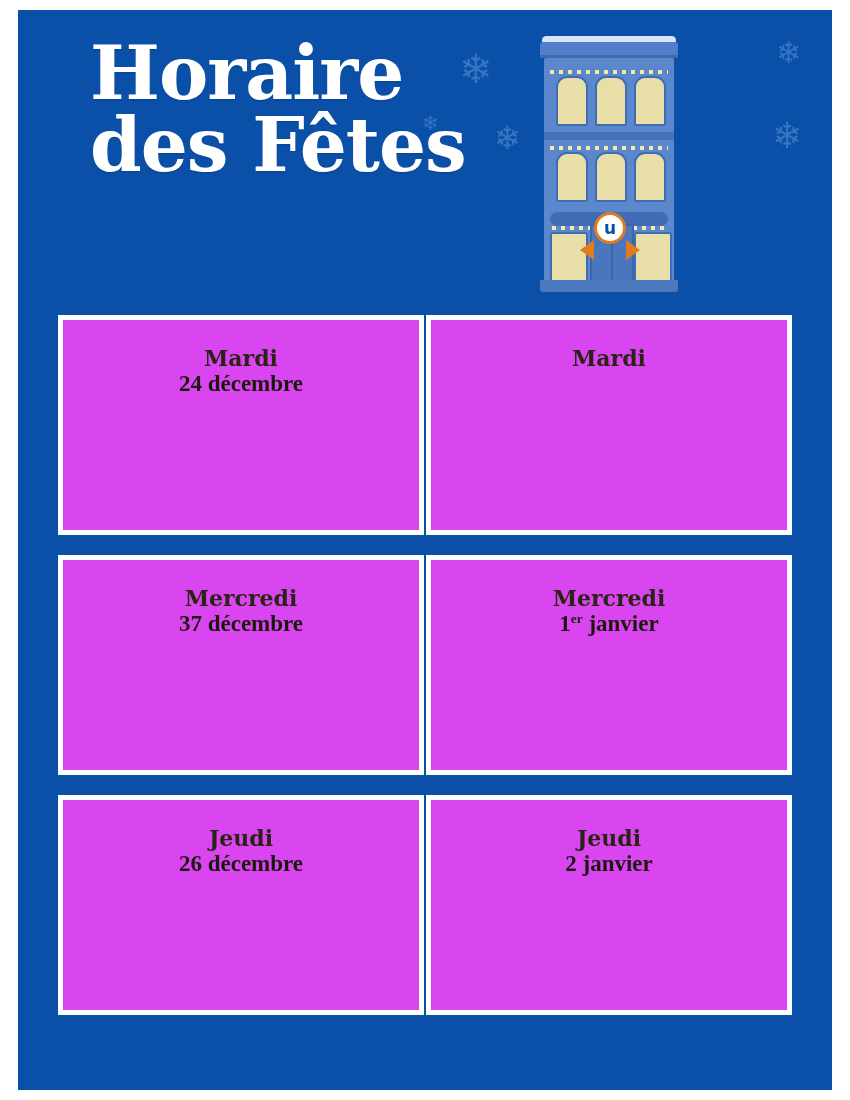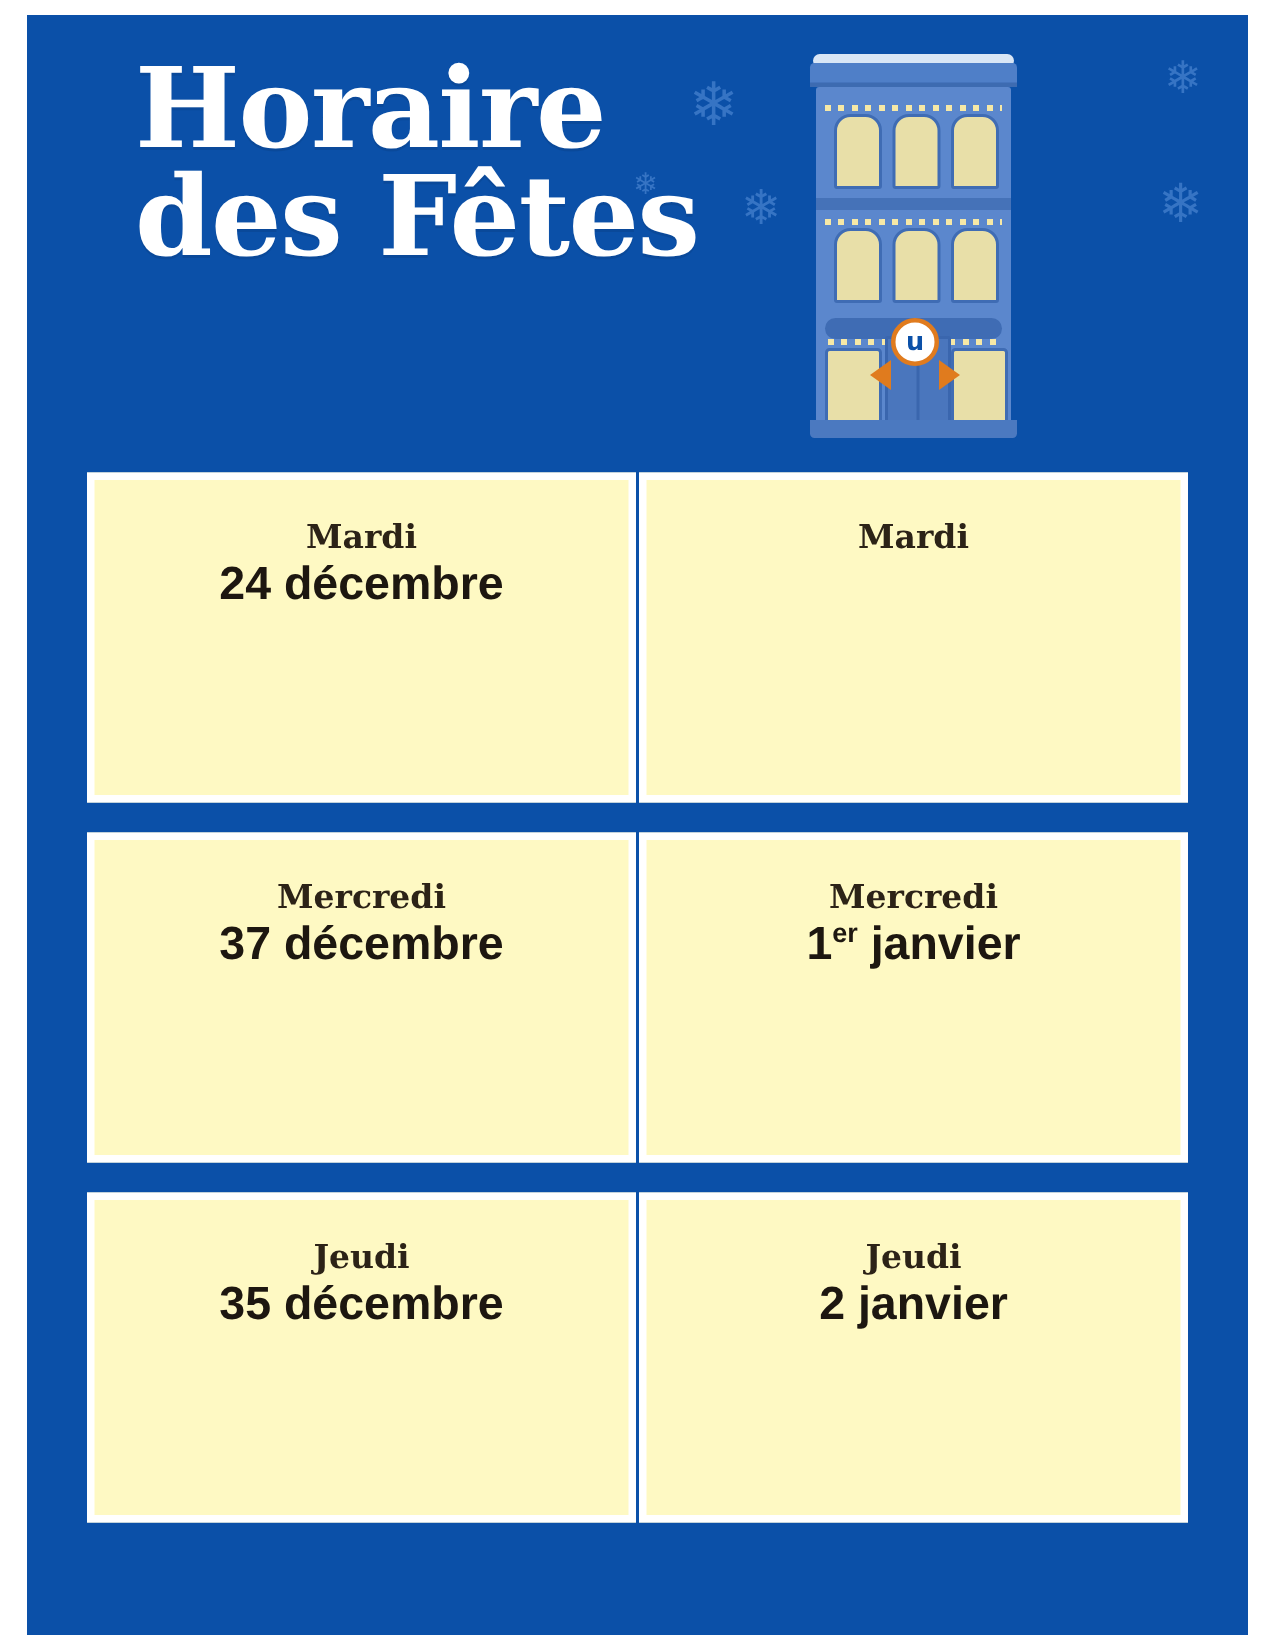--- a/index.html
+++ b/index.html
@@ -180,38 +180,38 @@
     top: 305px;
     width: 734px;
     display: grid;
     grid-template-columns: 366px 366px;
     grid-template-rows: 220px 220px 220px;
     column-gap: 2px;
     row-gap: 20px;
   }
   .card {
     position: relative;
-    background: #fef9c3;
+    background: #d946ef;
     border: 5px solid #ffffff;
     box-sizing: border-box;
     padding-top: 26px;
     text-align: center;
   }
   .card-day {
     color: #2c2317;
     font-family: "DejaVu Serif", serif;
     font-weight: bold;
     font-size: 22px;
     line-height: 1.1;
   }
   .card-date {
     color: #1d1710;
-    font-family: Liberation Sans, sans-serif;
+    font-family: Liberation Serif, serif;
     font-weight: bold;
-    font-size: 31px;
+    font-size: 23px;
     line-height: 1.25;
     white-space: nowrap;
   }
   .card-date sup {
     font-size: 0.58em;
     vertical-align: super;
     line-height: 0;
     margin-top: 28px;
   }
 </style>
@@ -282,21 +282,21 @@
       <div class="card-date">37 décembre</div>
     </div>
 
     <div class="card">
       <div class="card-day">Mercredi</div>
       <div class="card-date"><span>1</span><sup>er</sup><span> janvier</span></div>
     </div>
 
     <div class="card">
       <div class="card-day">Jeudi</div>
-      <div class="card-date">35 décembre</div>
+      <div class="card-date">26 décembre</div>
     </div>
 
     <div class="card">
       <div class="card-day">Jeudi</div>
       <div class="card-date">2 janvier</div>
     </div>
 
   </div>
 </div>
 

